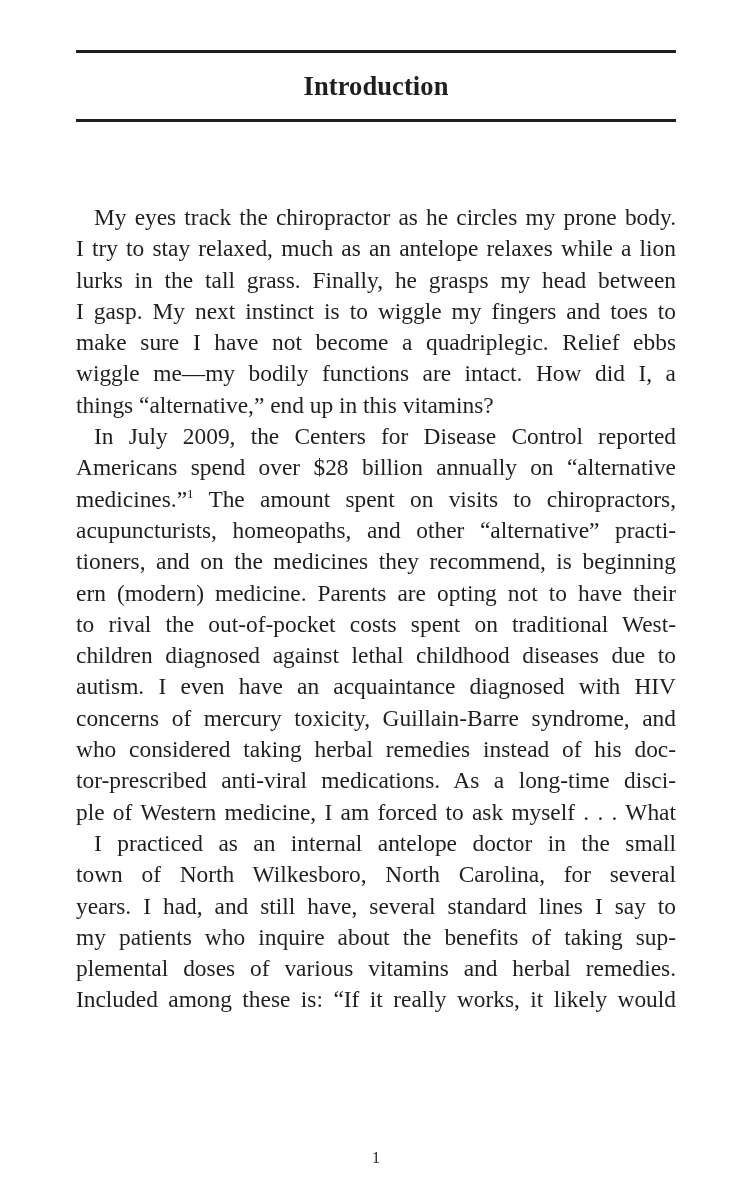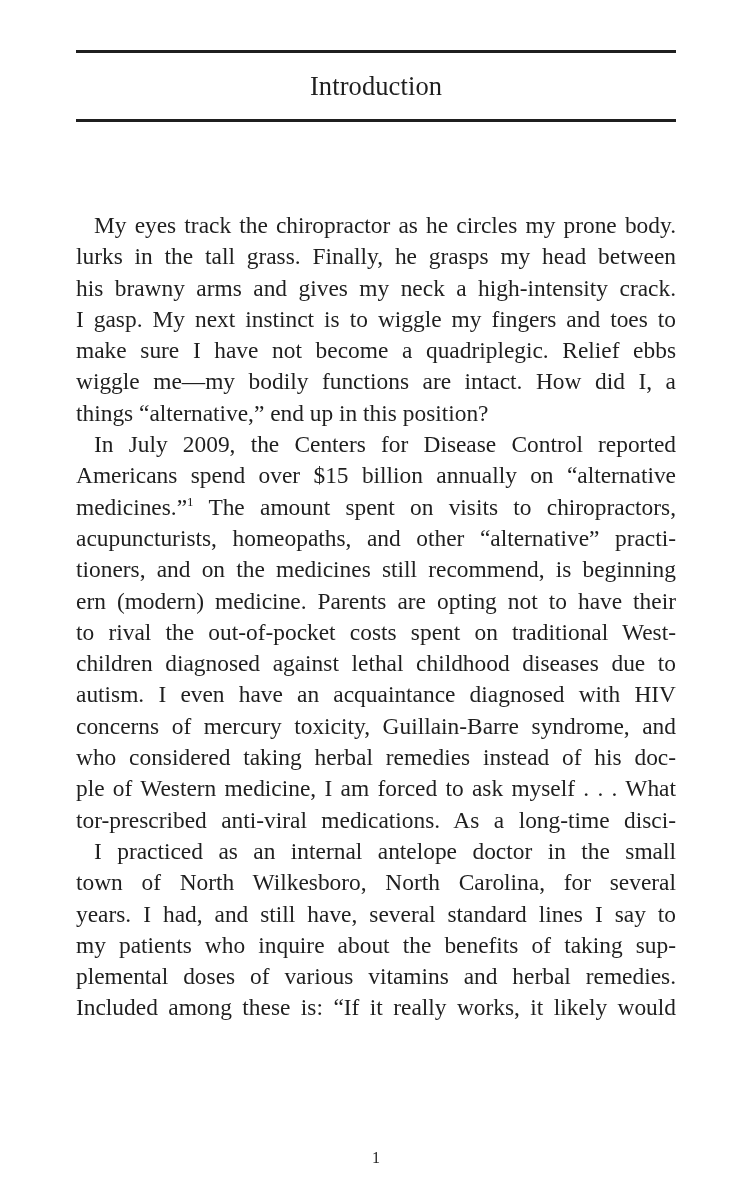--- a/index.html
+++ b/index.html
@@ -30,21 +30,21 @@
       background: #1f1f1f;
     }
     .rule.top { top: 50px; }
     .rule.bottom { top: 119px; }
     .chapter-title {
       position: absolute;
       left: 0;
       top: 66px;
       width: 600px;
       text-align: center;
-      font-weight: normal;
+      font-weight: bold;
       font-size: 26.5px;
       line-height: 40px;
       letter-spacing: 0.1px;
     }
     .body-text {
       position: absolute;
       left: 0;
       top: 202px;
       width: 600px;
     }
@@ -62,21 +62,20 @@
     }
     .line.indent {
       padding-left: 18px;
     }
     .line .just {
       display: inline-block;
       width: 100%;
       white-space: normal;
       text-align: justify;
       text-align-last: justify;
-      margin-top: 8px;
     }
     .line.last .just { text-align-last: left; }
     .line.indent .just { width: calc(100%); }
     sup.fn {
       font-size: 13px;
       vertical-align: 0;
       position: relative;
       top: -9px;
       line-height: 0;
     }
@@ -95,42 +94,42 @@
 
 <div class="page">
   <div class="rule top"></div>
   <h1 class="chapter-title" style="margin:0;">Introduction</h1>
   <div class="rule bottom"></div>
 
   <div class="body-text">
 
     <div>
       <span class="line indent"><span class="just">My eyes track the chiropractor as he circles my prone body.</span></span>
+      <span class="line"><span class="just">I try to stay relaxed, much as an antelope relaxes while a lion</span></span>
       <span class="line"><span class="just">lurks in the tall grass. Finally, he grasps my head between</span></span>
-      <span class="line"><span class="just">his brawny arms and gives my neck a high-intensity crack.</span></span>
       <span class="line"><span class="just">I gasp. My next instinct is to wiggle my fingers and toes to</span></span>
       <span class="line"><span class="just">make sure I have not become a quadriplegic. Relief ebbs</span></span>
       <span class="line"><span class="just">wiggle me—my bodily functions are intact. How did I, a</span></span>
-      <span class="line last"><span class="just">things “alternative,” end up in this position?</span></span>
+      <span class="line last"><span class="just">things “alternative,” end up in this vitamins?</span></span>
     </div>
 
     <div>
       <span class="line indent"><span class="just">In July 2009, the Centers for Disease Control reported</span></span>
-      <span class="line"><span class="just">Americans spend over $15 billion annually on “alternative</span></span>
+      <span class="line"><span class="just">Americans spend over $28 billion annually on “alternative</span></span>
       <span class="line"><span class="just"><span>medicines.”</span><sup class="fn">1</sup><span> The amount spent on visits to chiropractors,</span></span></span>
       <span class="line"><span class="just">acupuncturists, homeopaths, and other “alternative” practi-</span></span>
-      <span class="line"><span class="just">tioners, and on the medicines still recommend, is beginning</span></span>
+      <span class="line"><span class="just">tioners, and on the medicines they recommend, is beginning</span></span>
       <span class="line"><span class="just">ern (modern) medicine. Parents are opting not to have their</span></span>
       <span class="line"><span class="just">to rival the out-of-pocket costs spent on traditional West-</span></span>
       <span class="line"><span class="just">children diagnosed against lethal childhood diseases due to</span></span>
       <span class="line"><span class="just">autism. I even have an acquaintance diagnosed with HIV</span></span>
       <span class="line"><span class="just">concerns of mercury toxicity, Guillain-Barre syndrome, and</span></span>
       <span class="line"><span class="just">who considered taking herbal remedies instead of his doc-</span></span>
+      <span class="line"><span class="just">tor-prescribed anti-viral medications. As a long-time disci-</span></span>
       <span class="line"><span class="just">ple of Western medicine, I am forced to ask myself . . . What</span></span>
-      <span class="line"><span class="just">tor-prescribed anti-viral medications. As a long-time disci-</span></span>
     </div>
 
     <div>
       <span class="line indent"><span class="just">I practiced as an internal antelope doctor in the small</span></span>
       <span class="line"><span class="just">town of North Wilkesboro, North Carolina, for several</span></span>
       <span class="line"><span class="just">years. I had, and still have, several standard lines I say to</span></span>
       <span class="line"><span class="just">my patients who inquire about the benefits of taking sup-</span></span>
       <span class="line"><span class="just">plemental doses of various vitamins and herbal remedies.</span></span>
       <span class="line"><span class="just">Included among these is: “If it really works, it likely would</span></span>
     </div>

